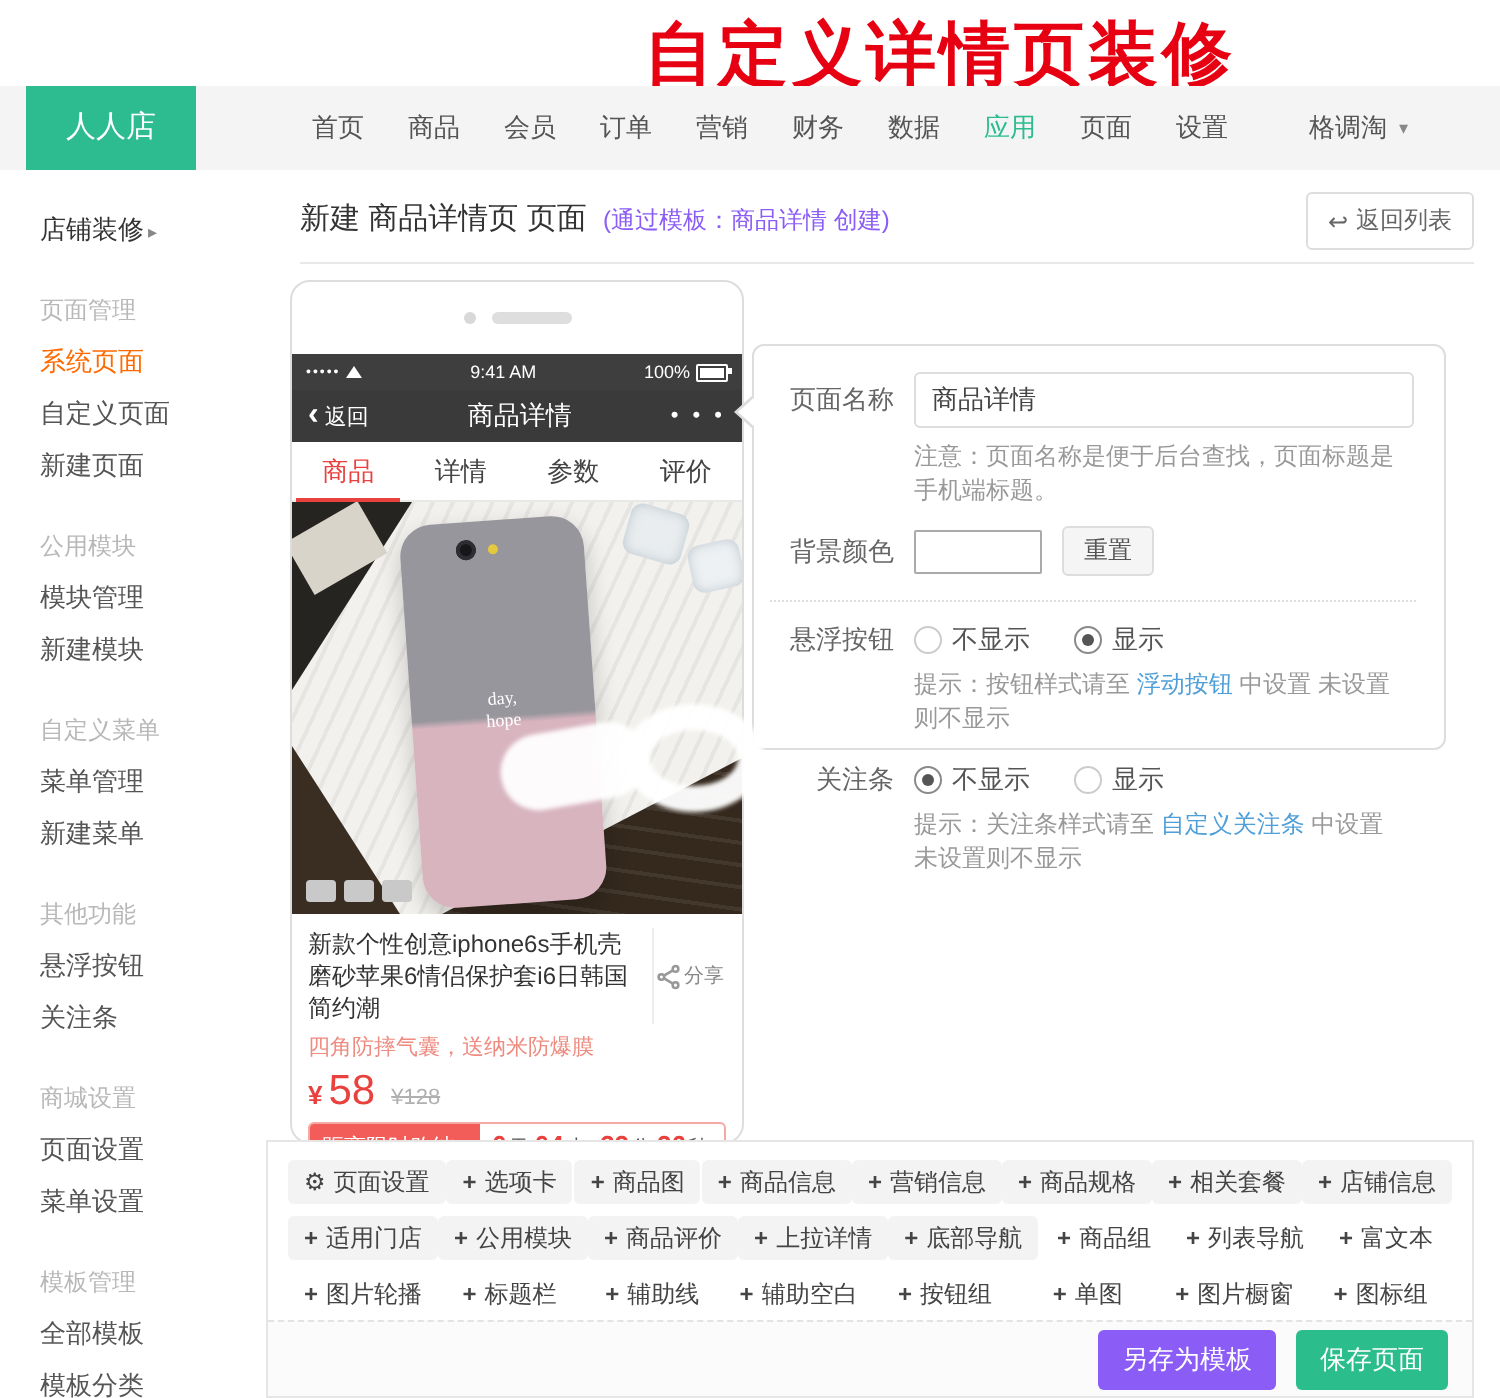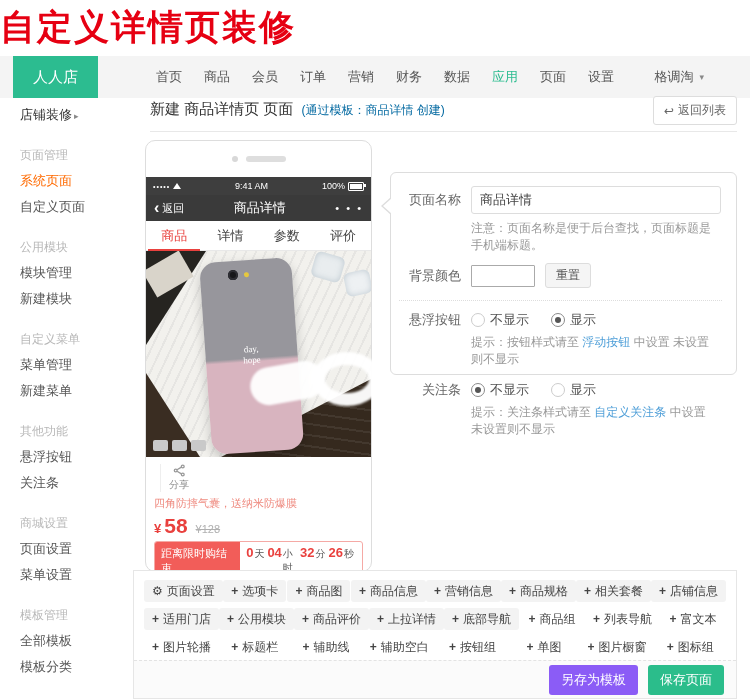--- a/index.html
+++ b/index.html
@@ -1,45 +1,45 @@
 <!DOCTYPE html>
 <html><head>
 <meta charset="utf-8">
 <style>
   html,body{margin:0;padding:0;}
   body{width:750px;height:699px;overflow:hidden;position:relative;background:#fff;
        font-family:"Liberation Sans","DejaVu Sans",sans-serif;color:#333;}
 
   
-  .page-title{position:absolute;top:4px;left:0;width:618px;text-align:left;
+  .page-title{position:absolute;top:4px;left:0;width:618px;text-align:right;
               color:#e60012;font-size:35px;font-weight:bold;letter-spacing:2px;}
 
   
-  .topnav{position:absolute;top:56px;left:0;width:750px;height:42px;background:#f4f4f4;
+  .topnav{position:absolute;top:43px;left:0;width:750px;height:42px;background:#f4f4f4;
           display:flex;align-items:center;box-sizing:border-box;}
   .brand{margin-left:13px;height:42px;line-height:42px;padding:0 20px;background:#2cbc90;
          color:#fff;font-size:15px;}
   .nav-items{display:flex;gap:22px;margin-left:58px;font-size:13px;color:#555;text-align:right;}
   .nav-item{cursor:pointer;white-space:nowrap;}
   .nav-item.active{color:#2cbc90;}
   .nav-user{margin-left:auto;margin-right:46px;font-size:13px;color:#555;display:flex;align-items:center;gap:6px;}
   .caret{font-size:9px;color:#888;}
 
   
   .sidebar{position:absolute;top:90px;left:0;width:133px;height:522px;box-sizing:border-box;
            padding:12px 0 0 20px;font-size:13px;}
   .side-title{color:#333;height:26px;line-height:26px;}
   .side-title .caret{margin-left:2px;}
   .sgroup-header{color:#b8b8b8;height:26px;line-height:26px;margin-top:14px;font-size:12px;}
   .sitem{color:#555;height:26px;line-height:26px;cursor:pointer;}
   .sitem.active{color:#ff6a00;}
 
   
   .main-header{position:absolute;left:150px;top:100px;font-size:15px;color:#333;}
-  .main-header .sub{font-size:12px;color:#0369a1;margin-left:4px;}
+  .main-header .sub{font-size:12px;color:#8b5cf6;margin-left:4px;}
   .back-btn{position:absolute;right:13px;top:96px;background:#fff;border:1px solid #ddd;
             border-radius:3px;padding:5px 10px;font-size:12px;color:#666;cursor:pointer;
             display:flex;align-items:center;gap:4px;}
   .main-hr{position:absolute;left:150px;top:131px;width:587px;border-top:1px solid #e8e8e8;}
 
   
   .phone{position:absolute;left:145px;top:140px;width:227px;height:432px;box-sizing:border-box;
          border:1px solid #ddd;border-radius:10px;background:#fff;overflow:hidden;}
   .phone-top{height:36px;display:flex;align-items:center;justify-content:center;gap:8px;}
   .cam-dot{width:6px;height:6px;border-radius:50%;background:#d8d8d8;}
@@ -98,36 +98,36 @@
   .wm{position:absolute;left:250px;top:350px;width:145px;height:62px;z-index:30;pointer-events:none;
       filter:blur(1px);}
   .wm .blob1{position:absolute;left:0;top:14px;width:74px;height:38px;background:rgba(255,255,255,.94);
              border-radius:22px;transform:rotate(-10deg);}
   .wm .ring{position:absolute;left:62px;top:2px;width:44px;height:28px;
             border:13px solid rgba(255,255,255,.96);border-radius:50%;}
 
   
   .prod-title-row{display:flex;padding:7px 8px 3px;}
   .prod-title{flex:1;font-size:12px;line-height:16px;color:#333;}
-  .share{width:36px;border-left:1px solid #eee;margin-left:6px;display:flex;flex-direction:column;
+  .share{width:36px;border-left:1px solid #eee;margin-left:6px;display:flex;
          align-items:center;justify-content:center;color:#888;font-size:10px;gap:1px;cursor:pointer;}
   .promo{padding:1px 8px;font-size:11px;color:#ef8b80;}
   .price-row{padding:2px 8px 1px;display:flex;align-items:baseline;gap:8px;}
   .cur{color:#e9413e;font-size:13px;font-weight:bold;}
-  .price{color:#e9413e;font-size:21px;font-weight:bold;margin-left:-5px;}
+  .price{color:#e9413e;font-size:21px;font-weight:normal;margin-left:-5px;}
   .old{color:#b0b0b0;font-size:11px;text-decoration:line-through;}
   .cd-row{margin:2px 8px 0;display:flex;}
   .cd{display:flex;align-items:stretch;border:1px solid #f5a9a5;border-radius:3px;overflow:hidden;}
   .cd-label{background:#f25d59;color:#fff;font-size:11px;padding:4px 6px;display:flex;align-items:center;}
   .cd-time{display:flex;align-items:baseline;padding:3px 6px;gap:1px;}
   .cd-time .n{color:#e9413e;font-size:13px;font-weight:bold;}
   .cd-time .u{color:#555;font-size:10px;margin-right:2px;}
 
   
-  .form-panel{position:absolute;left:390px;top:172px;width:347px;height:203px;box-sizing:border-box;
+  .form-panel{position:absolute;left:376px;top:172px;width:347px;height:203px;box-sizing:border-box;
               border:1px solid #ddd;border-radius:6px;background:#fff;padding:13px 14px 10px 8px;font-size:13px;}
   .form-panel::before{content:'';position:absolute;left:-10px;top:24px;
         border-style:solid;border-width:9px 10px 9px 0;border-color:transparent #ddd transparent transparent;}
   .form-panel::after{content:'';position:absolute;left:-8px;top:25px;
         border-style:solid;border-width:8px 9px 8px 0;border-color:transparent #fff transparent transparent;}
   .frow{display:flex;align-items:center;}
   .flabel{width:62px;text-align:right;color:#666;margin-right:10px;flex-shrink:0;}
   .ftext-input{width:232px;height:26px;border:1px solid #ddd;border-radius:3px;padding:0 8px;
                font-size:13px;color:#444;font-family:inherit;outline:none;}
   .fnote{margin:6px 0 9px 72px;font-size:12px;color:#999;}
@@ -186,20 +186,21 @@
   </div>
 </div>
 
 <div class="sidebar">
   <div class="side-title">
     <span>店铺装修</span><span class="caret">▸</span>
   </div>
   <div class="sgroup-header">页面管理</div>
   <div class="sitem active">系统页面</div>
   <div class="sitem">自定义页面</div>
+  <div class="sitem">新建页面</div>
   <div class="sgroup-header">公用模块</div>
   <div class="sitem">模块管理</div>
   <div class="sitem">新建模块</div>
   <div class="sgroup-header">自定义菜单</div>
   <div class="sitem">菜单管理</div>
   <div class="sitem">新建菜单</div>
   <div class="sgroup-header">其他功能</div>
   <div class="sitem">悬浮按钮</div>
   <div class="sitem">关注条</div>
   <div class="sgroup-header">商城设置</div>
@@ -262,20 +263,21 @@
         <div>hope</div>
       </div>
     </div>
     <div class="thumbs">
       <span></span>
         <span></span>
         <span></span>
     </div>
   </div>
   <div class="prod-title-row">
+    <div class="prod-title">新款个性创意iphone6s手机壳磨砂苹果6情侣保护套i6日韩国简约潮</div>
     <div class="share">
       <svg width="13" height="13" viewBox="0 0 24 24">
         <g fill="none" stroke="#999" stroke-width="2.4">
           <circle cx="18" cy="4.5" r="2.6"></circle>
             <circle cx="5" cy="12" r="2.6"></circle>
             <circle cx="18" cy="19.5" r="2.6"></circle>
           <line x1="7.4" y1="10.7" x2="15.6" y2="5.8"></line>
             <line x1="7.4" y1="13.3" x2="15.6" y2="18.2"></line>
         </g>
       </svg>

